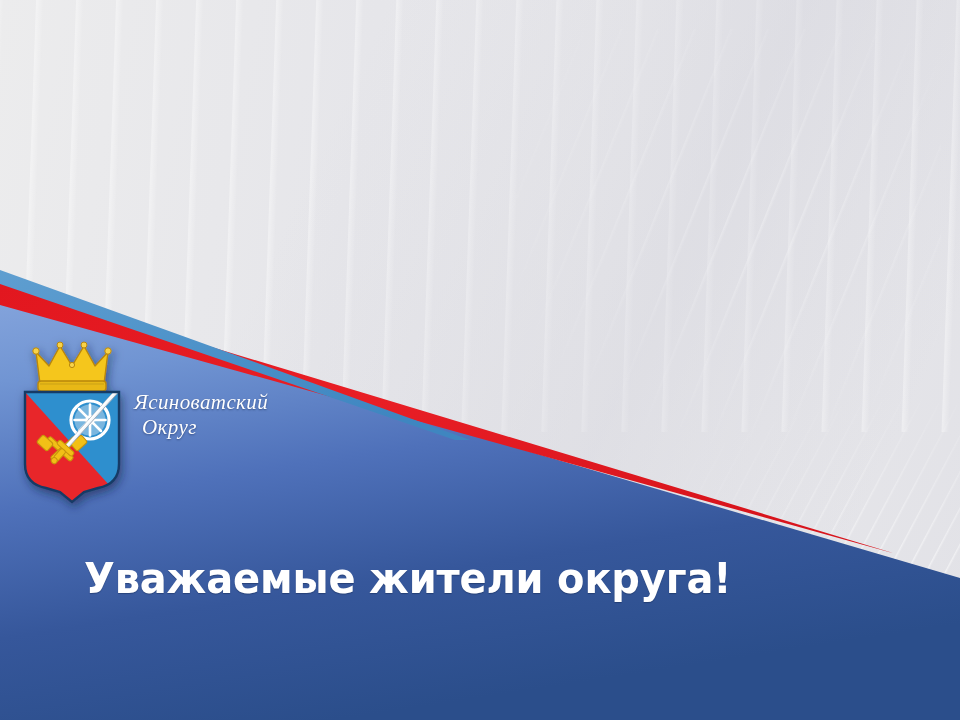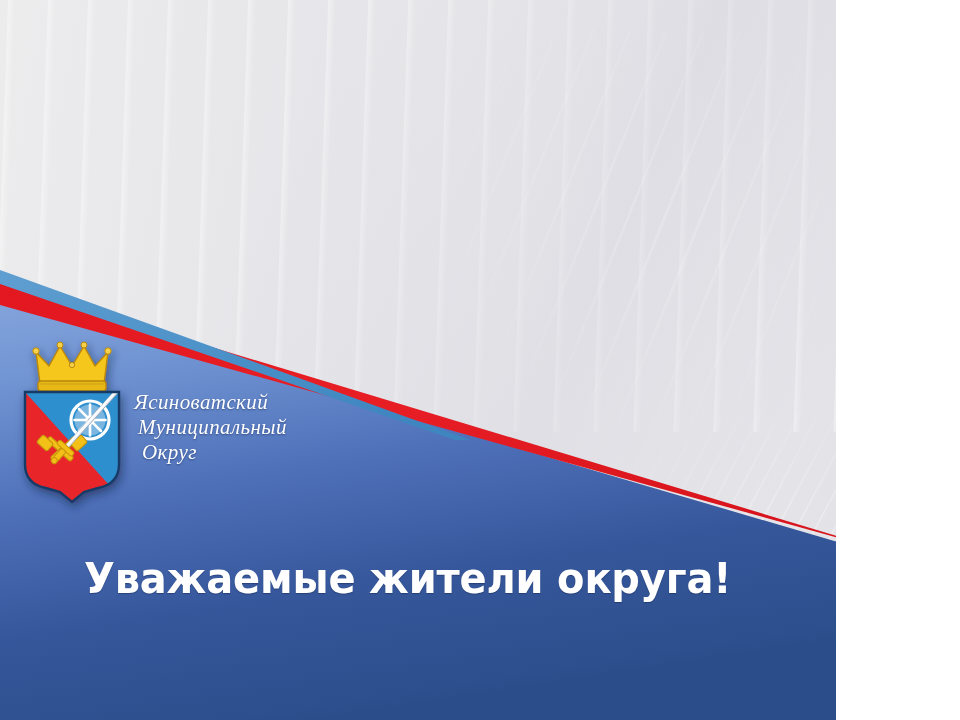--- a/index.html
+++ b/index.html
@@ -3,21 +3,21 @@
 <meta charset="utf-8">
 <title>Slide</title>
 <style>
   html, body {
     margin: 0;
     padding: 0;
     background: #ffffff;
   }
   #slide {
     position: relative;
-    width: 836px;
+    width: 960px;
     height: 720px;
     overflow: hidden;
     font-family: "Liberation Sans", sans-serif;
     background: #14532d;
     user-select: none;
   }
 
   
   .bg-base {
     position: absolute;
@@ -223,19 +223,18 @@
           </g>
         </g>
 
         <path d="M3,56 L97,56 L97,128 Q97,148 76,152 L62,156 L50,166 L38,156 L24,152 Q3,148 3,128 Z" fill="none" stroke="#163a66" stroke-width="2.4"></path>
       </g>
     </g>
   </svg>
 
   <div class="wordmark">
     <div class="ln1">Ясиноватский</div>
-    <div class="ln2">Муниципальный</div>
     <div class="ln3">Округ</div>
   </div>
 
   <div class="headline">Уважаемые жители округа!</div>
 
 </div>
 
 </body></html>

